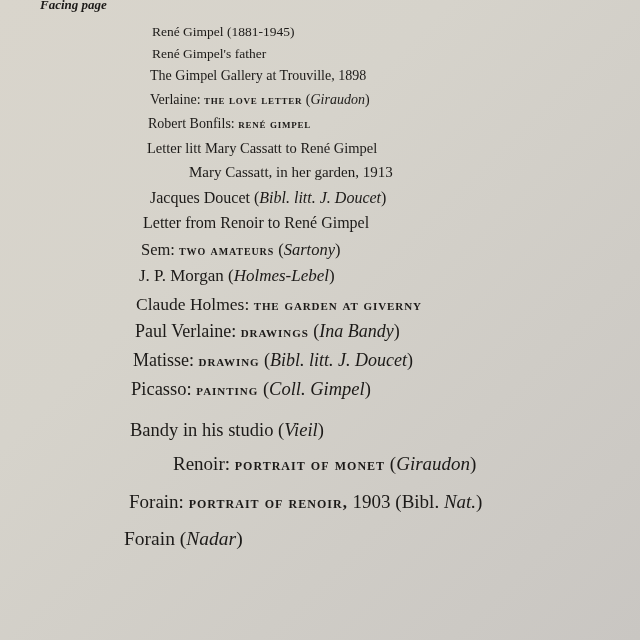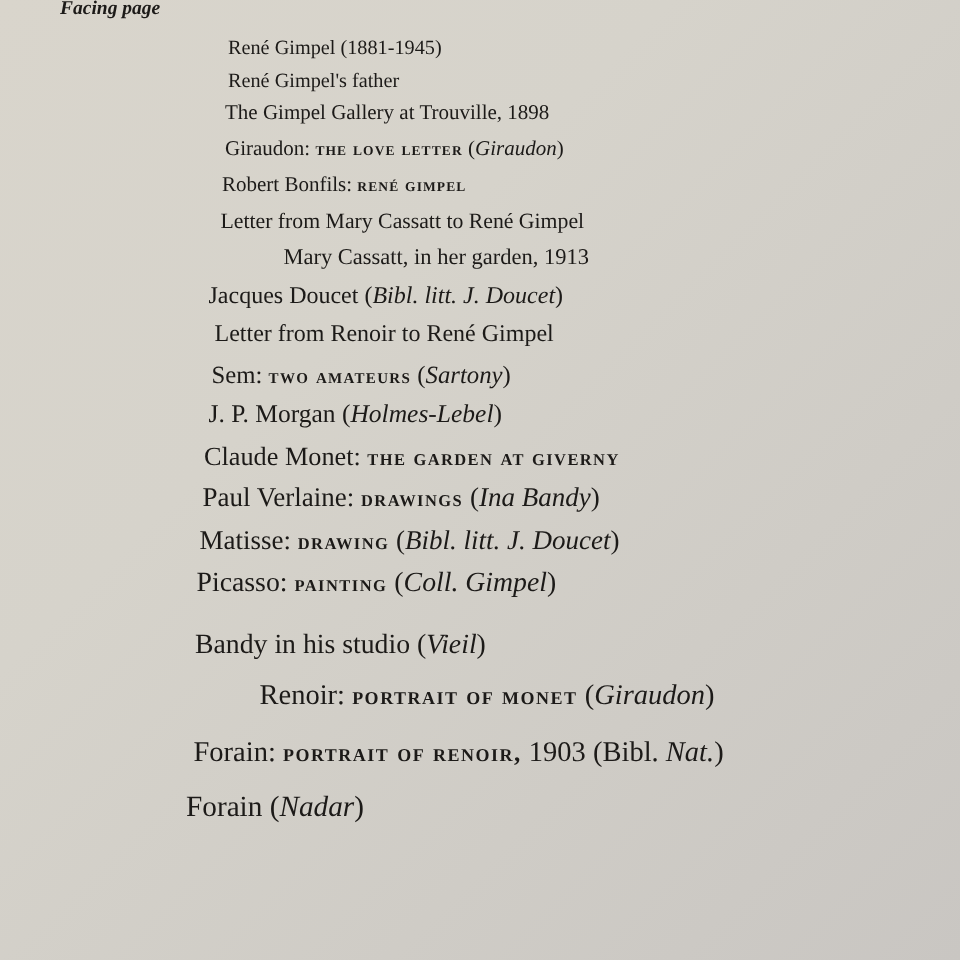--- a/index.html
+++ b/index.html
@@ -34,47 +34,47 @@
         <span class="txt" style="left: 152px;"><span>René Gimpel (1881-1945)</span></span>
       </div>
       <div class="row" style="top: 46px; left: 0px; font-size: 13.5px;">
         <span class="txt" style="left: 152px;"><span>René Gimpel's father</span></span>
       </div>
       <div class="row" style="top: 68px; left: 0px; font-size: 14px;">
         <span class="num" style="right: 518px; width: 60px;"></span>
         <span class="txt" style="left: 150px;"><span>The Gimpel Gallery at Trouville, 1898</span></span>
       </div>
       <div class="row" style="top: 92px; left: 0px; font-size: 14px;">
-        <span class="txt" style="left: 150px;"><span>Giraudon: </span><span class="sc">THE LOVE LETTER</span><span> (</span><span class="it">Giraudon</span><span>)</span></span>
+        <span class="txt" style="left: 150px;"><span>Verlaine: </span><span class="sc">THE LOVE LETTER</span><span> (</span><span class="it">Giraudon</span><span>)</span></span>
       </div>
       <div class="row" style="top: 116px; left: 0px; font-size: 14px;">
         <span class="txt" style="left: 148px;"><span>Robert Bonfils: </span><span class="sc">RENÉ GIMPEL</span></span>
       </div>
       <div class="row" style="top: 140px; left: 0px; font-size: 14.5px;">
         <span class="num" style="right: 528px; width: 60px;"></span>
-        <span class="txt" style="left: 147px;"><span>Letter from Mary Cassatt to René Gimpel</span></span>
+        <span class="txt" style="left: 147px;"><span>Letter litt Mary Cassatt to René Gimpel</span></span>
       </div>
       <div class="row" style="top: 164px; left: 0px; font-size: 15px;">
         <span class="num" style="right: 530px; width: 60px;"></span>
         <span class="txt" style="left: 147px; margin-left: 42px;"><span>Mary Cassatt, in her garden, 1913</span></span>
       </div>
       <div class="row" style="top: 189px; left: 0px; font-size: 16px;">
-        <span class="txt" style="left: 139px;"><span>Jacques Doucet (</span><span class="it">Bibl. litt. J. Doucet</span><span>)</span></span>
+        <span class="txt" style="left: 150px;"><span>Jacques Doucet (</span><span class="it">Bibl. litt. J. Doucet</span><span>)</span></span>
       </div>
       <div class="row" style="top: 214px; left: 0px; font-size: 16px;">
         <span class="txt" style="left: 143px;"><span>Letter from Renoir to René Gimpel</span></span>
       </div>
       <div class="row" style="top: 240px; left: 0px; font-size: 16.5px;">
         <span class="txt" style="left: 141px;"><span>Sem: </span><span class="sc">TWO AMATEURS</span><span> (</span><span class="it">Sartony</span><span>)</span></span>
       </div>
       <div class="row" style="top: 266px; left: 0px; font-size: 17px;">
         <span class="txt" style="left: 139px;"><span>J. P. Morgan (</span><span class="it">Holmes-Lebel</span><span>)</span></span>
       </div>
       <div class="row" style="top: 294px; left: 0px; font-size: 17.5px;">
-        <span class="txt" style="left: 136px;"><span>Claude Monet: </span><span class="sc">THE GARDEN AT GIVERNY</span></span>
+        <span class="txt" style="left: 136px;"><span>Claude Holmes: </span><span class="sc">THE GARDEN AT GIVERNY</span></span>
       </div>
       <div class="row" style="top: 321px; left: 0px; font-size: 18px;">
         <span class="txt" style="left: 135px;"><span>Paul Verlaine: </span><span class="sc">DRAWINGS</span><span> (</span><span class="it">Ina Bandy</span><span>)</span></span>
       </div>
       <div class="row" style="top: 350px; left: 0px; font-size: 18px;">
         <span class="txt" style="left: 133px;"><span>Matisse: </span><span class="sc">DRAWING</span><span> (</span><span class="it">Bibl. litt. J. Doucet</span><span>)</span></span>
       </div>
       <div class="row" style="top: 379px; left: 0px; font-size: 18.5px;">
         <span class="txt" style="left: 131px;"><span>Picasso: </span><span class="sc">PAINTING</span><span> (</span><span class="it">Coll. Gimpel</span><span>)</span></span>
       </div>

